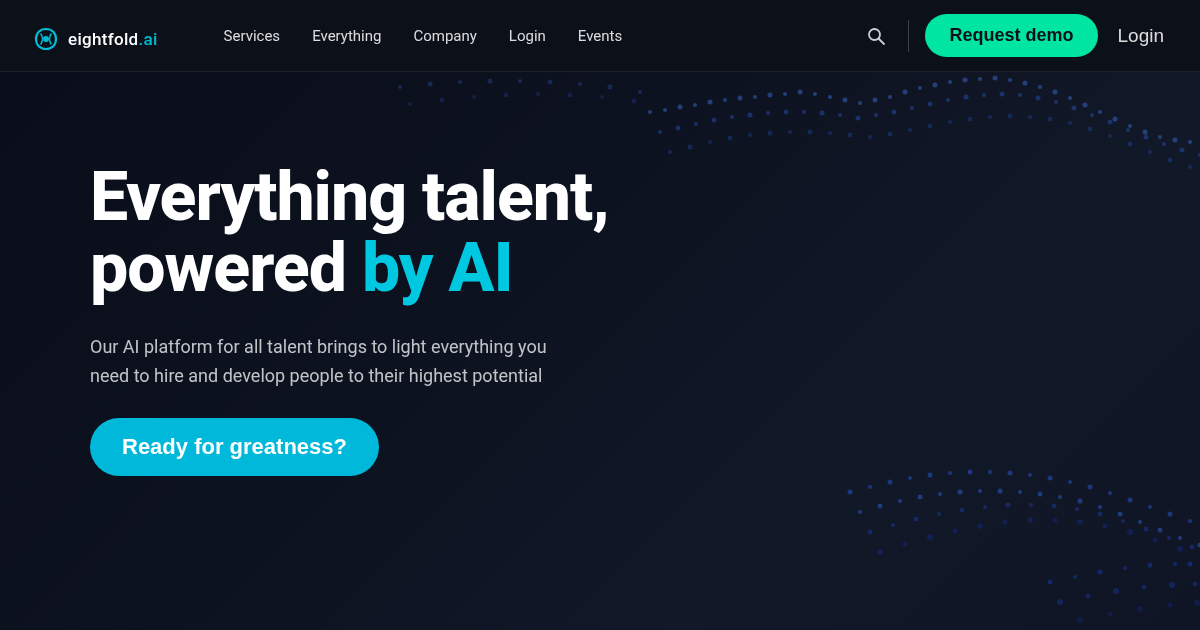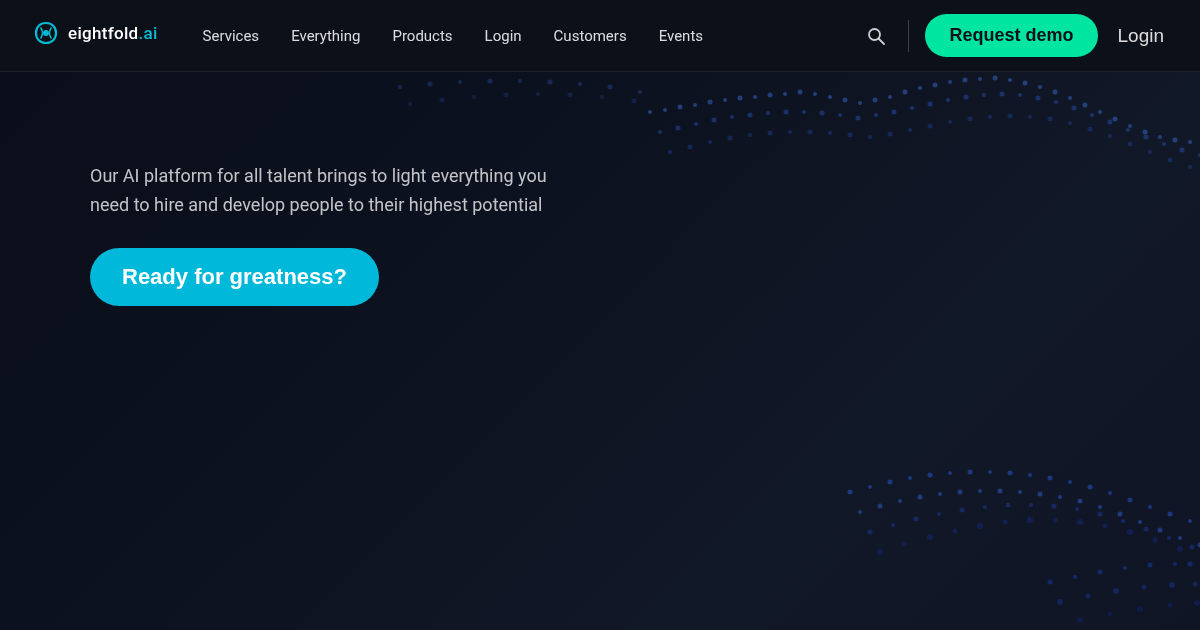--- a/index.html
+++ b/index.html
@@ -21,22 +21,22 @@
       align-items: center;
       justify-content: space-between;
       padding: 0 32px;
       height: 72px;
       background: rgba(13, 17, 25, 0.95);
       border-bottom: 1px solid rgba(255,255,255,0.07);
     }
 
     .nav-left {
       display: flex;
-      align-items: flex-start;
-      gap: 31px;
+      align-items: flex-end;
+      gap: 52px;
     }
 
     .logo {
       display: flex;
       align-items: center;
       gap: 8px;
       text-decoration: none;
     }
 
     .logo-icon {
@@ -184,23 +184,22 @@
         <path d="M14 4 C20 4 24 8 24 14 C24 20 20 24 14 24" stroke="#00bcd4" stroke-width="2.2" fill="none" stroke-linecap="round"></path>
         <circle cx="14" cy="14" r="3" fill="#00bcd4"></circle>
         <path d="M9 9 C9 9 12 14 9 19" stroke="#00bcd4" stroke-width="1.5" fill="none" stroke-linecap="round"></path>
         <path d="M19 9 C19 9 16 14 19 19" stroke="#00bcd4" stroke-width="1.5" fill="none" stroke-linecap="round"></path>
       </svg>
       <span class="logo-text">eightfold<span>.ai</span></span>
     </a>
     <div class="nav-links">
       <span class="nav-link">Services</span>
       <span class="nav-link">Everything</span>
-      <span class="nav-link">Products</span>
+      <span class="nav-link">Company</span>
       <span class="nav-link">Login</span>
-      <span class="nav-link">Customers</span>
       <span class="nav-link">Events</span>
     </div>
   </div>
   <div class="nav-right">
     <button class="search-icon-btn">
       <svg width="20" height="20" viewBox="0 0 20 20" fill="none">
         <circle cx="8.5" cy="8.5" r="5.5" stroke="rgba(255,255,255,0.8)" stroke-width="1.8"></circle>
         <path d="M13 13 L18 18" stroke="rgba(255,255,255,0.8)" stroke-width="1.8" stroke-linecap="round"></path>
       </svg>
     </button>
@@ -458,17 +457,23 @@
           <circle cx="538" cy="22" r="2"></circle>
           <circle cx="570" cy="23" r="2.5"></circle>
           <circle cx="602" cy="25" r="2"></circle>
           <circle cx="634" cy="29" r="2.5"></circle>
         </g>
       </g>
     </svg>
   </div>
 
   <div class="hero-content">
+    <h1 class="hero-title">
+      <span>Everything talent,</span><br>
+      <span>
+        <span>powered </span><span style="color:#00c8e0;">by AI</span>
+      </span>
+    </h1>
     <p class="hero-subtitle">Our AI platform for all talent brings to light everything you need to hire and develop people to their highest potential</p>
     <button class="btn-cta">Ready for greatness?</button>
   </div>
 
 </section>
 
 </body></html>

